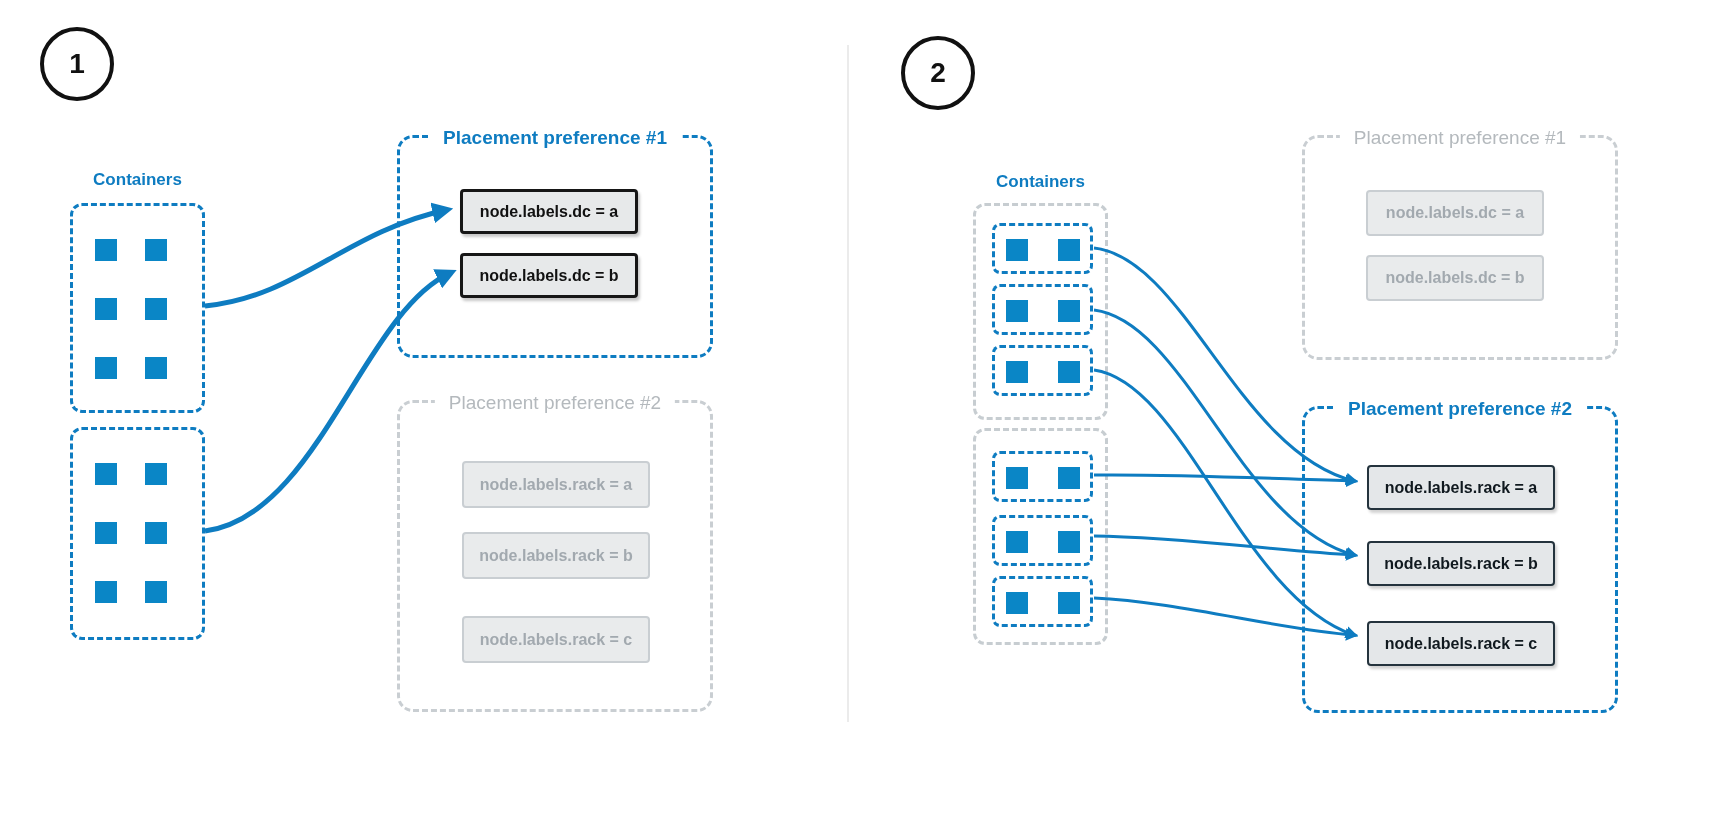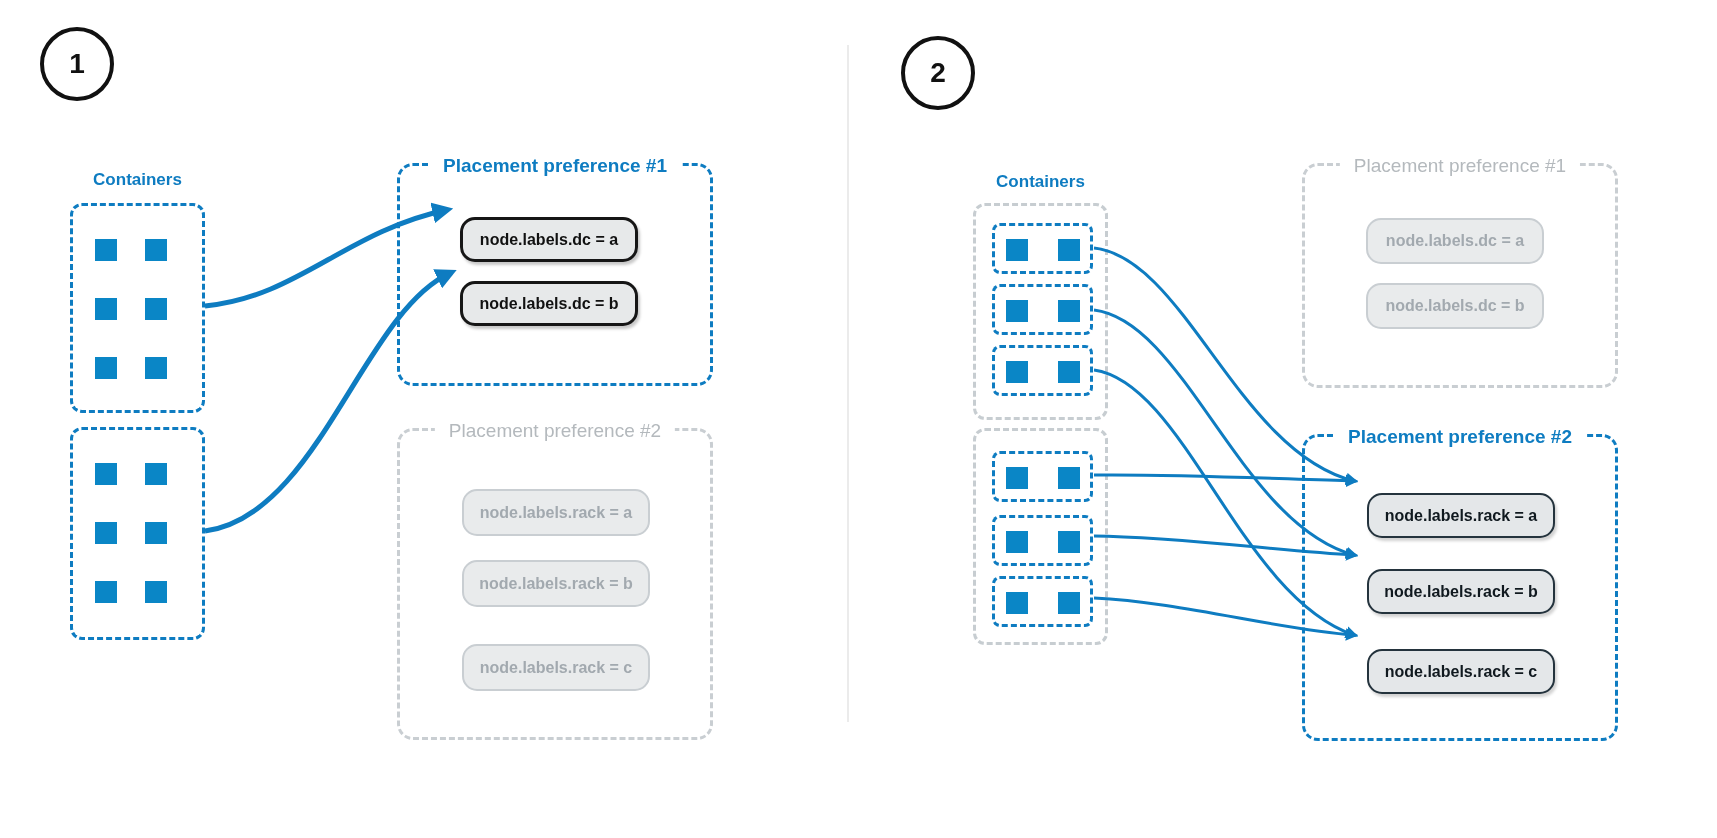--- a/index.html
+++ b/index.html
@@ -39,35 +39,35 @@
     border:3px dashed #c7cdd1;border-radius:12px;
   }
   .mini{
     position:absolute;box-sizing:border-box;
     border:3px dashed #0e7cc1;border-radius:8px;
     display:flex;justify-content:center;gap:30px;padding-top:13px;
   }
 
   
   .pp{
-    border-radius:16px;border:3px dashed #0e7cc1;margin-top:28px;
+    border-radius:16px;border:3px dashed #0e7cc1;
   }
   .pp.inactive{border-color:#c9ced2;}
   .pp-title{
     position:absolute;top:-14px;left:50%;transform:translateX(-50%);
     background:#fff;padding:0 14px;white-space:nowrap;
     font-size:19px;line-height:27px;font-weight:700;color:#0e7cc1;
   }
   .pp.inactive .pp-title{color:#b4b9bd;font-weight:400;}
 
   
   .opt{
     position:absolute;box-sizing:border-box;
     display:flex;align-items:center;justify-content:center;
-    border-radius:15px;font-size:16px;font-weight:700;
+    border-radius:4px;font-size:16px;font-weight:700;
   }
   .opt.active-dark{
     background:#e7e9ea;border:3px solid #161616;color:#111;
     box-shadow:2px 3px 3px rgba(0,0,0,0.22);
   }
   .opt.active-slate{
     background:#e4e7e9;border:2.5px solid #24333d;color:#10191f;
     box-shadow:2px 3px 3px rgba(0,0,0,0.18);
   }
   .opt.inactive{

